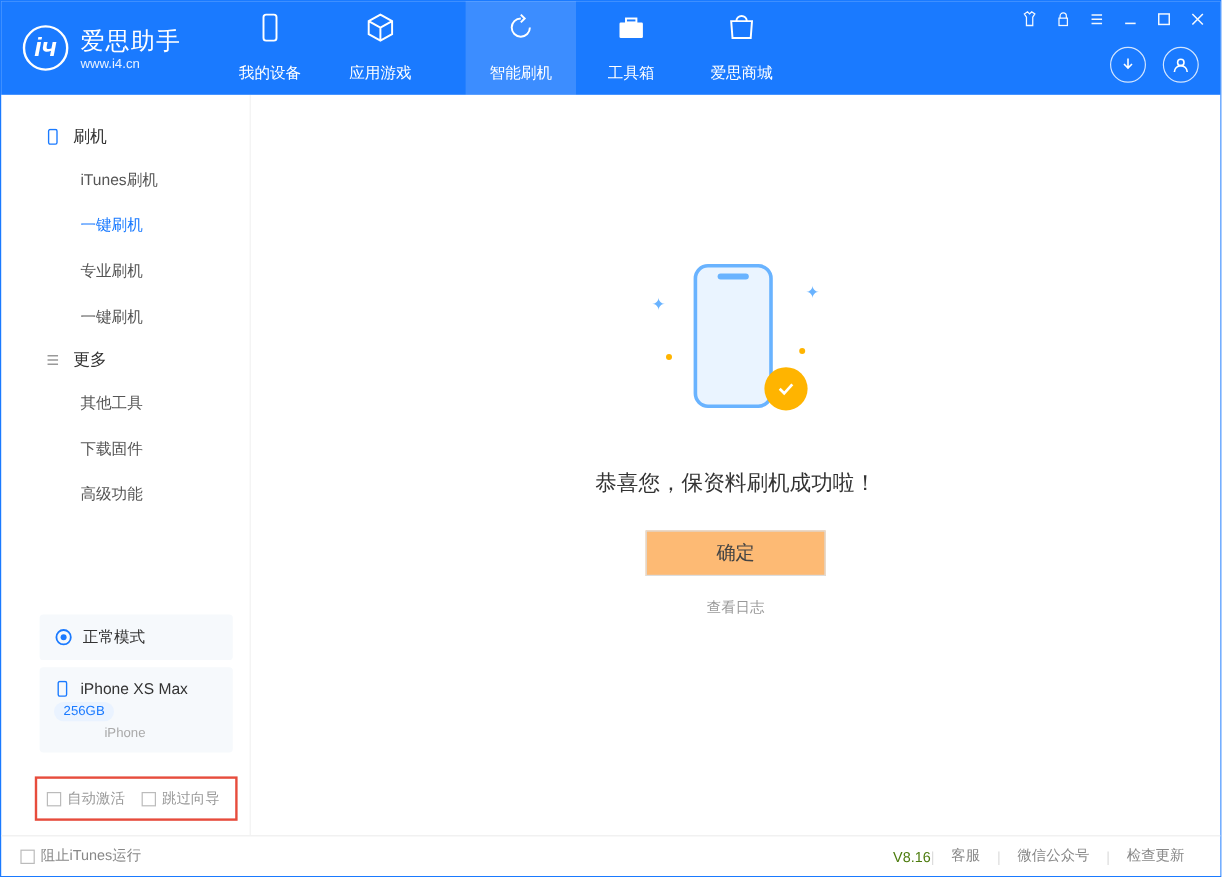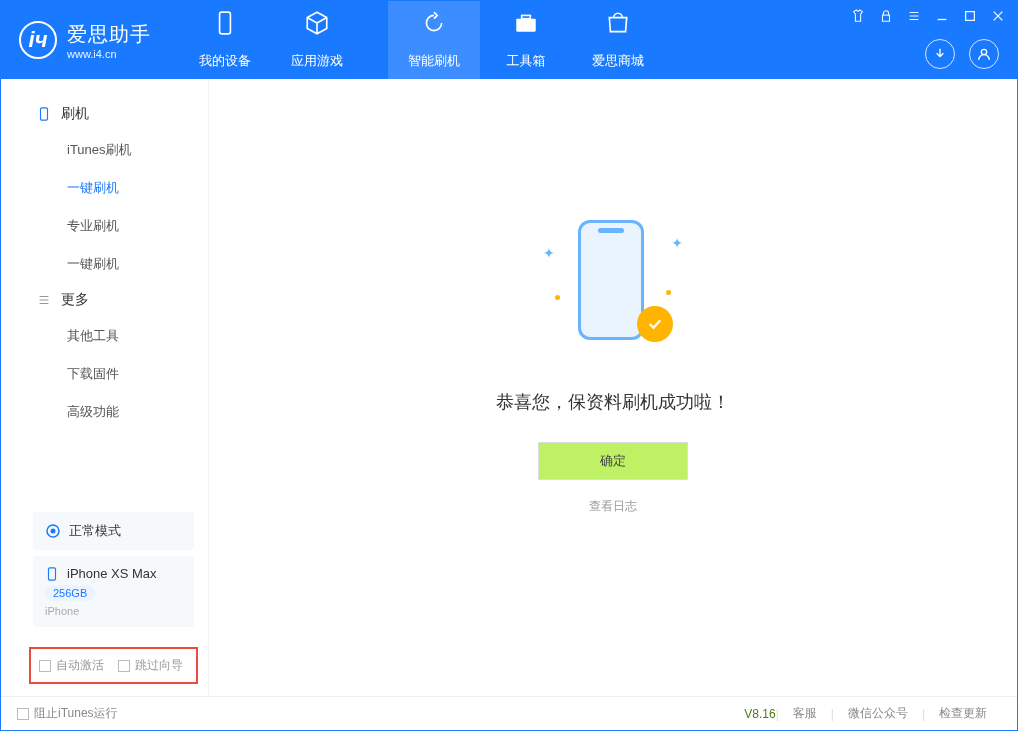--- a/index.html
+++ b/index.html
@@ -30,42 +30,42 @@
 .sidebar { width: 190px; border-right: 1px solid #f2f2f2; display: flex; flex-direction: column; padding-top: 18px; }
 .sb-section { display: flex; align-items: center; gap: 10px; padding: 8px 18px; font-size: 14px; color: #333; font-weight: 500; }
 .sb-section svg { width: 14px; height: 14px; }
 .sb-item { padding: 10px 18px 10px 48px; font-size: 13px; color: #555; cursor: pointer; }
 .sb-item.active { color: #1a7aff; }
 
 .device-boxes { margin-top: auto; }
 .dev-box { margin: 6px 14px; background: #f6f9fc; border-radius: 3px; padding: 10px 12px; font-size: 13px; color: #333; display: flex; align-items: center; gap: 8px; }
 .dev-box.col { flex-direction: column; align-items: flex-start; gap: 4px; }
 .dev-box .badge { background: #eaf3ff; color: #1a7aff; font-size: 11px; padding: 2px 8px; border-radius: 10px; }
-.dev-box .sub { color: #aaa; font-size: 11px; }
+.dev-box .sub { color: #aaa; font-size: 11px; margin-left: 42px; }
 
 .options-row { border: 2px solid #e74c3c; margin: 14px 10px 12px 10px; padding: 8px 8px; display: flex; gap: 14px; font-size: 12px; color: #999; }
 .opt { display: flex; align-items: center; gap: 5px; cursor: pointer; }
 .opt .cb { width: 12px; height: 12px; border: 1px solid #bbb; }
 
 
 .main { flex: 1; position: relative; display: flex; flex-direction: column; align-items: center; justify-content: center; }
 .illus { position: relative; width: 160px; height: 160px; margin-top: -60px; }
 .phone { position: absolute; left: 45px; top: 20px; width: 66px; height: 120px; border: 3px solid #69b3ff; border-radius: 12px; background: #eaf4ff; }
 .phone::before { content: ""; position: absolute; top: 5px; left: 50%; transform: translateX(-50%); width: 26px; height: 5px; background: #69b3ff; border-radius: 3px; }
 .check { position: absolute; right: 20px; bottom: 18px; width: 36px; height: 36px; background: #ffb400; border-radius: 50%; display: flex; align-items: center; justify-content: center; }
 .check svg { width: 18px; height: 18px; stroke: #fff; stroke-width: 3; fill: none; }
 .spark { position: absolute; color: #69b3ff; font-size: 14px; }
 .s1 { left: 10px; top: 45px; }
 .s2 { right: 10px; top: 35px; }
 .dot { position: absolute; width: 5px; height: 5px; background: #ffb400; border-radius: 50%; }
 .d1 { left: 22px; top: 95px; }
 .d2 { right: 22px; top: 90px; }
 
 .msg { font-size: 18px; color: #333; margin-top: 30px; font-weight: 500; }
-.ok-btn { margin-top: 28px; width: 150px; height: 38px; border: 1px solid #ddd; background: #bef264; font-size: 13px; color: #444; cursor: pointer; }
+.ok-btn { margin-top: 28px; width: 150px; height: 38px; border: 1px solid #ddd; background: #fdba74; font-size: 16px; color: #444; cursor: pointer; }
 .log-link { margin-top: 18px; font-size: 12px; color: #999; cursor: pointer; }
 
 
 .footer { height: 34px; border-top: 1px solid #eee; display: flex; align-items: center; padding: 0 16px; font-size: 12px; color: #888; }
 .footer .opt { margin-right: auto; }
 .footer .ver { color: #4d7c0f; }
 .footer .flink { color: #888; padding: 0 14px; cursor: pointer; }
 .footer .sep { color: #ddd; }
 </style>
 </head>

